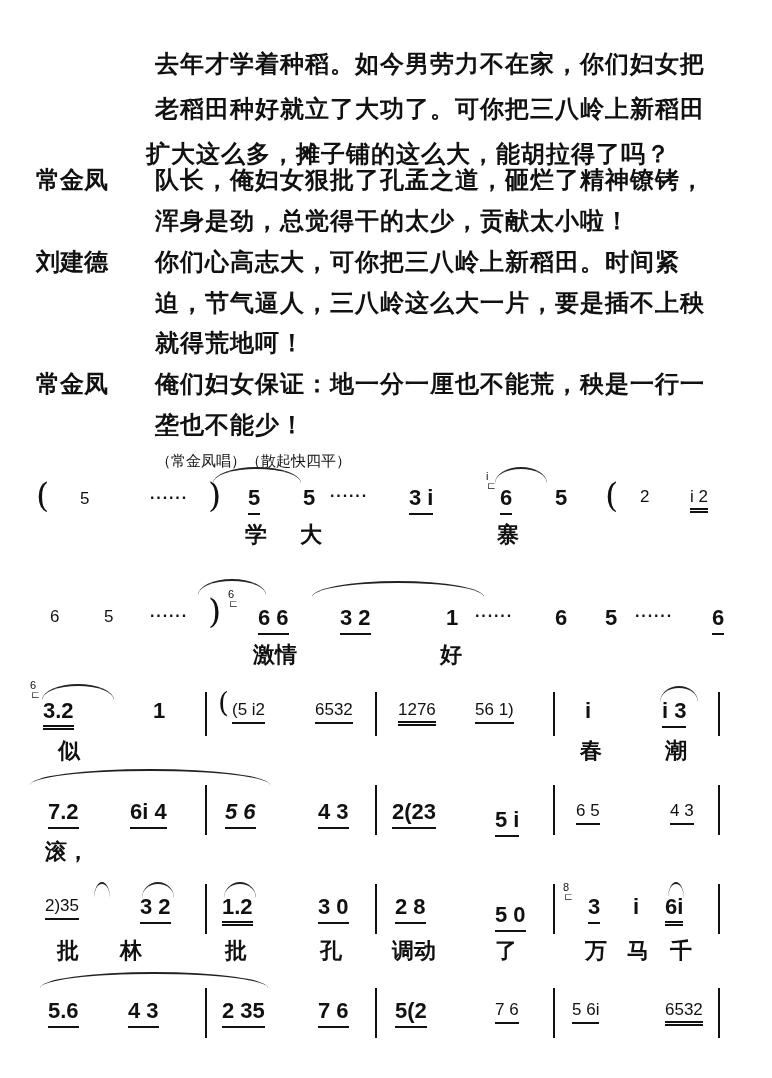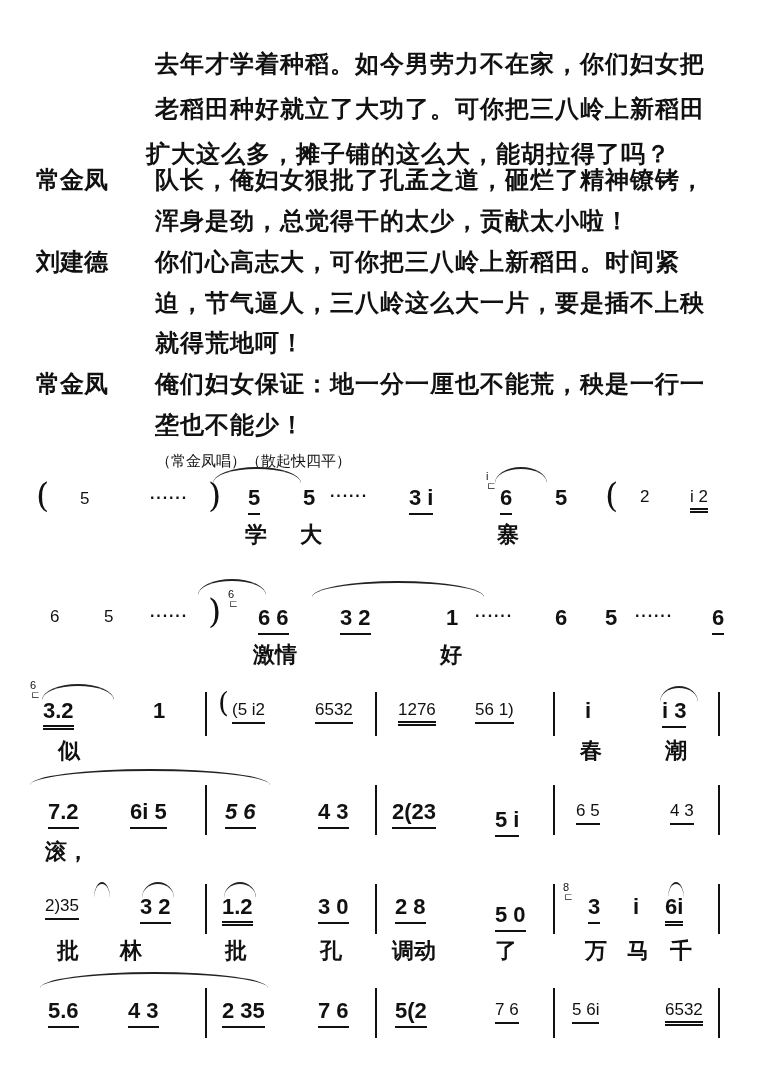--- a/index.html
+++ b/index.html
@@ -107,21 +107,21 @@
     <span class="n u1" style="left:662px;top:18px;">i 3</span>
     <span class="bar" style="left:718px;top:12px;height:44px;"></span>
     <span class="lyric" style="left:58px;top:56px;">似</span>
     <span class="lyric" style="left:580px;top:56px;">春</span>
     <span class="lyric" style="left:665px;top:56px;">潮</span>
   </div>
 
   <div class="row" style="top:775px;">
     <span class="slur" style="left:30px;top:-6px;width:240px;"></span>
     <span class="n u1" style="left:48px;top:24px;">7.2</span>
-    <span class="n u1" style="left:130px;top:24px;">6i 5</span>
+    <span class="n u1" style="left:130px;top:24px;">6i 4</span>
     <span class="bar" style="left:205px;top:10px;height:50px;"></span>
     <span class="n u1" style="left:225px;top:24px;font-style:italic;">5 6</span>
     <span class="n u1" style="left:318px;top:24px;">4 3</span>
     <span class="bar" style="left:375px;top:10px;height:50px;"></span>
     <span class="n u1" style="left:392px;top:24px;">2(23</span>
     <span class="n u1" style="left:495px;top:32px;">5 i</span>
     <span class="bar" style="left:553px;top:10px;height:50px;"></span>
     <span class="n ns u1" style="left:576px;top:26px;">6 5</span>
     <span class="n ns u1" style="left:670px;top:26px;">4 3</span>
     <span class="bar" style="left:718px;top:10px;height:50px;"></span>

